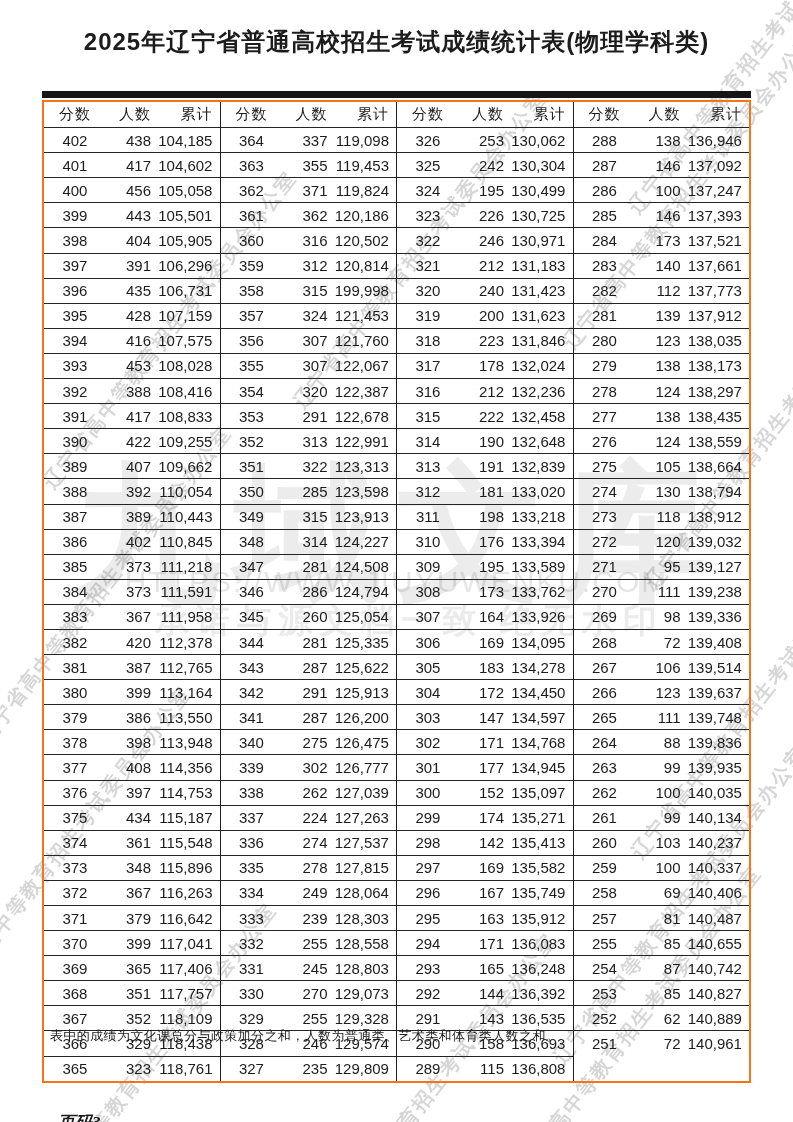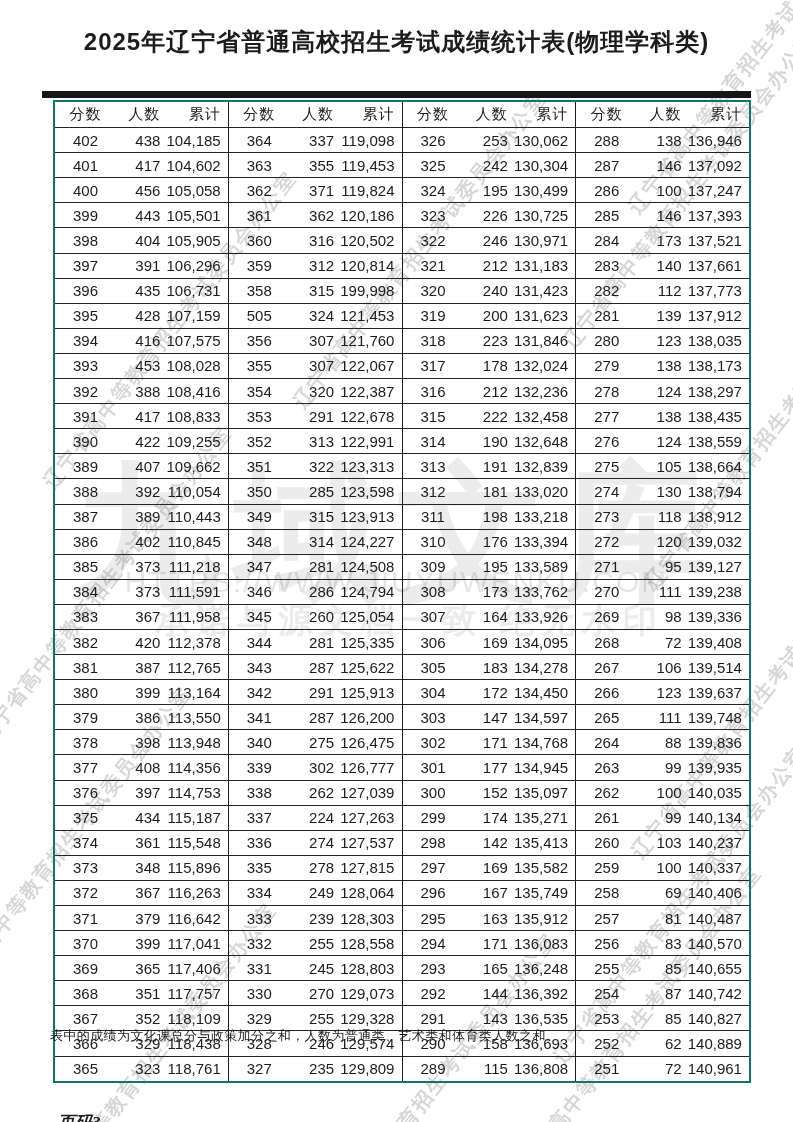--- a/index.html
+++ b/index.html
@@ -33,21 +33,21 @@
     margin-left:13px;
   }
   
   .content { position:relative; z-index:1; }
   .title {
     position:absolute; left:0; top:26px; width:100%; margin:0;
     text-align:center; font-size:24px; font-weight:bold; letter-spacing:1px;
   }
   .table-wrap { position:absolute; left:42px; top:91px; width:709px; }
   .top-bar { height:7px; background:#161616; margin-bottom:2px; }
-  .groups { display:flex; border:2px solid #0f766e; background:transparent;margin-left:11px; }
+  .groups { display:flex; border:2px solid #f97316; background:transparent; }
   .group { flex:1 1 0; border-right:1.5px solid #1e1e1e; display:flex; flex-direction:column; min-width:0; }
   .group:last-child { border-right:none; }
   .t-row {
     display:flex; align-items:center; height:25.1px; box-sizing:border-box;
     border-top:1.4px solid #242424; font-size:15px;
   }
   .t-row:first-child { border-top:none; }
   .cell { box-sizing:border-box; white-space:nowrap; overflow:visible; }
   .c0 { width:33%; text-align:center; padding-left:4px; }
   .c1 { width:28%; text-align:right; }
@@ -324,21 +324,21 @@
               <div class="cell c0">359</div>
               <div class="cell c1">312</div>
               <div class="cell c2">120,814</div>
             </div>
             <div class="t-row">
               <div class="cell c0">358</div>
               <div class="cell c1">315</div>
               <div class="cell c2">199,998</div>
             </div>
             <div class="t-row">
-              <div class="cell c0">505</div>
+              <div class="cell c0">357</div>
               <div class="cell c1">324</div>
               <div class="cell c2">121,453</div>
             </div>
             <div class="t-row">
               <div class="cell c0">356</div>
               <div class="cell c1">307</div>
               <div class="cell c2">121,760</div>
             </div>
             <div class="t-row">
               <div class="cell c0">355</div>
@@ -841,25 +841,20 @@
             </div>
             <div class="t-row">
               <div class="cell c0">258</div>
               <div class="cell c1">69</div>
               <div class="cell c2">140,406</div>
             </div>
             <div class="t-row">
               <div class="cell c0">257</div>
               <div class="cell c1">81</div>
               <div class="cell c2">140,487</div>
-            </div>
-            <div class="t-row">
-              <div class="cell c0">256</div>
-              <div class="cell c1">83</div>
-              <div class="cell c2">140,570</div>
             </div>
             <div class="t-row">
               <div class="cell c0">255</div>
               <div class="cell c1">85</div>
               <div class="cell c2">140,655</div>
             </div>
             <div class="t-row">
               <div class="cell c0">254</div>
               <div class="cell c1">87</div>
               <div class="cell c2">140,742</div>

